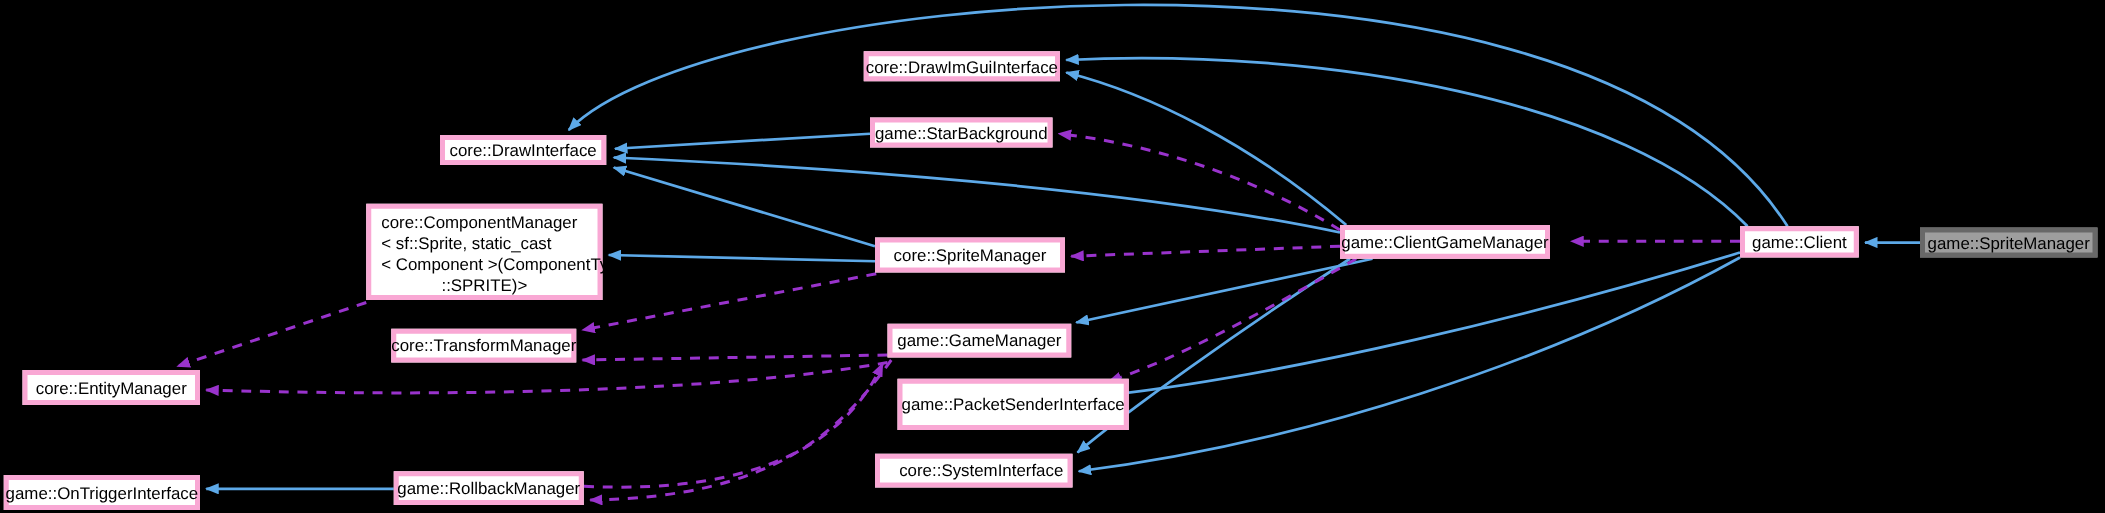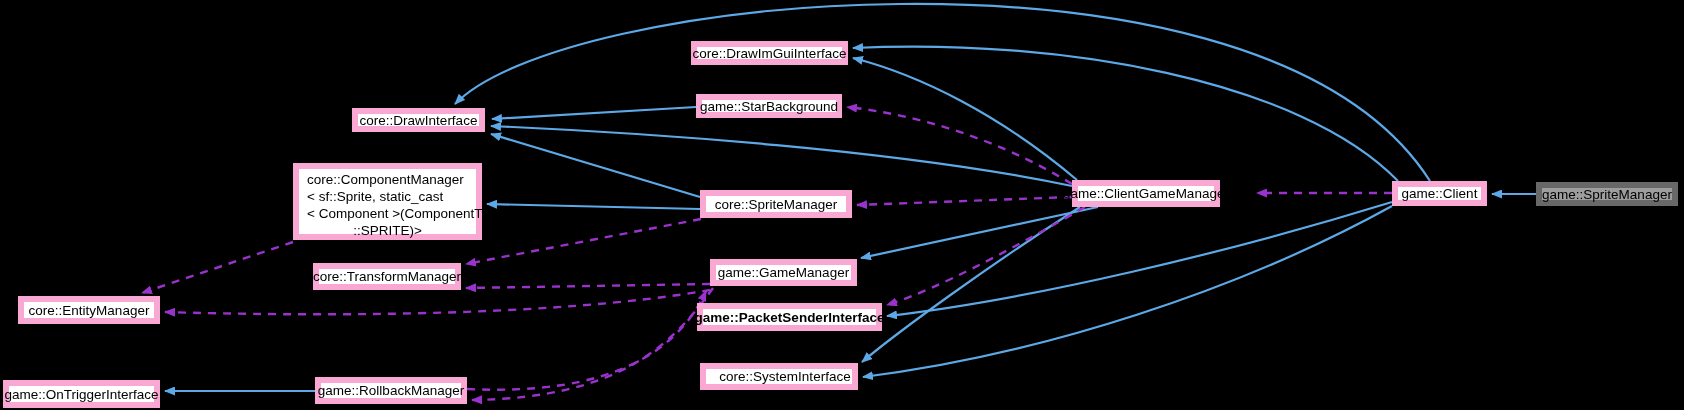--- a/index.html
+++ b/index.html
@@ -1,38 +1,38 @@
 <!DOCTYPE html>
 <html><head>
 <meta charset="utf-8">
 <style>
   html,body{margin:0;padding:0;background:#000;}
   .diagram{position:relative;width:1684px;height:410px;background:#000;overflow:hidden;
            font-family:"Liberation Sans", sans-serif;}
   .edges{position:absolute;left:0;top:0;width:1684px;height:410px;}
-  .node{position:absolute;box-sizing:border-box;background:#ffffff;border:6px solid #f9a8d4;
+  .node{position:absolute;box-sizing:border-box;background:#ffffff;border:4px solid #f9a8d4;
         color:#000;display:flex;align-items:center;justify-content:center;
         font-size:13.5px;white-space:nowrap;z-index:2;cursor:pointer;}
   .node-gray{background:#9e9e9e;border-color:#686868;}
   .multi{flex-direction:column;align-items:flex-start;justify-content:flex-start;
          padding:2px 8px;line-height:17px;}
   .multi .ctr{align-self:center;}
   
   .n-drawimgui{left:691px;top:41px;width:157px;height:24px;}
   .n-starbg{left:696px;top:94px;width:146px;height:24px;}
   .n-drawinterface{left:352px;top:108px;width:133px;height:24px;}
   .n-componentmanager{left:293px;top:163px;width:189px;height:77px;}
   .n-spritemanager{left:700px;top:190px;width:152px;height:28px;}
-  .n-clientgamemanager{left:1072px;top:180px;width:148px;height:27px;}
+  .n-clientgamemanager{left:1072px;top:180px;width:168px;height:27px;}
   .n-client{left:1392px;top:181px;width:95px;height:25px;}
   .n-networkclient{left:1536px;top:182px;width:142px;height:24px;}
   .n-transformmanager{left:313px;top:263px;width:148px;height:27px;}
   .n-gamemanager{left:710px;top:259px;width:147px;height:27px;}
   .n-entitymanager{left:18px;top:296px;width:142px;height:28px;}
-  .n-packetsender{left:697px;top:303px;width:185px;height:28px;font-weight:bold;}
+  .n-packetsender{left:718px;top:303px;width:185px;height:41px;}
   .n-systeminterface{left:700px;top:363px;width:158px;height:27px;padding-left:12px;}
   .n-ontrigger{left:3px;top:380px;width:157px;height:28px;}
   .n-rollback{left:315px;top:377px;width:152px;height:27px;}
   .edge-blue{stroke:#5da9e8;stroke-width:2.2;fill:none;}
   .edge-purple{stroke:#9933cc;stroke-width:2.4;fill:none;stroke-dasharray:8 7;}
 </style>
 </head>
 <body>
 
 <div class="diagram">

